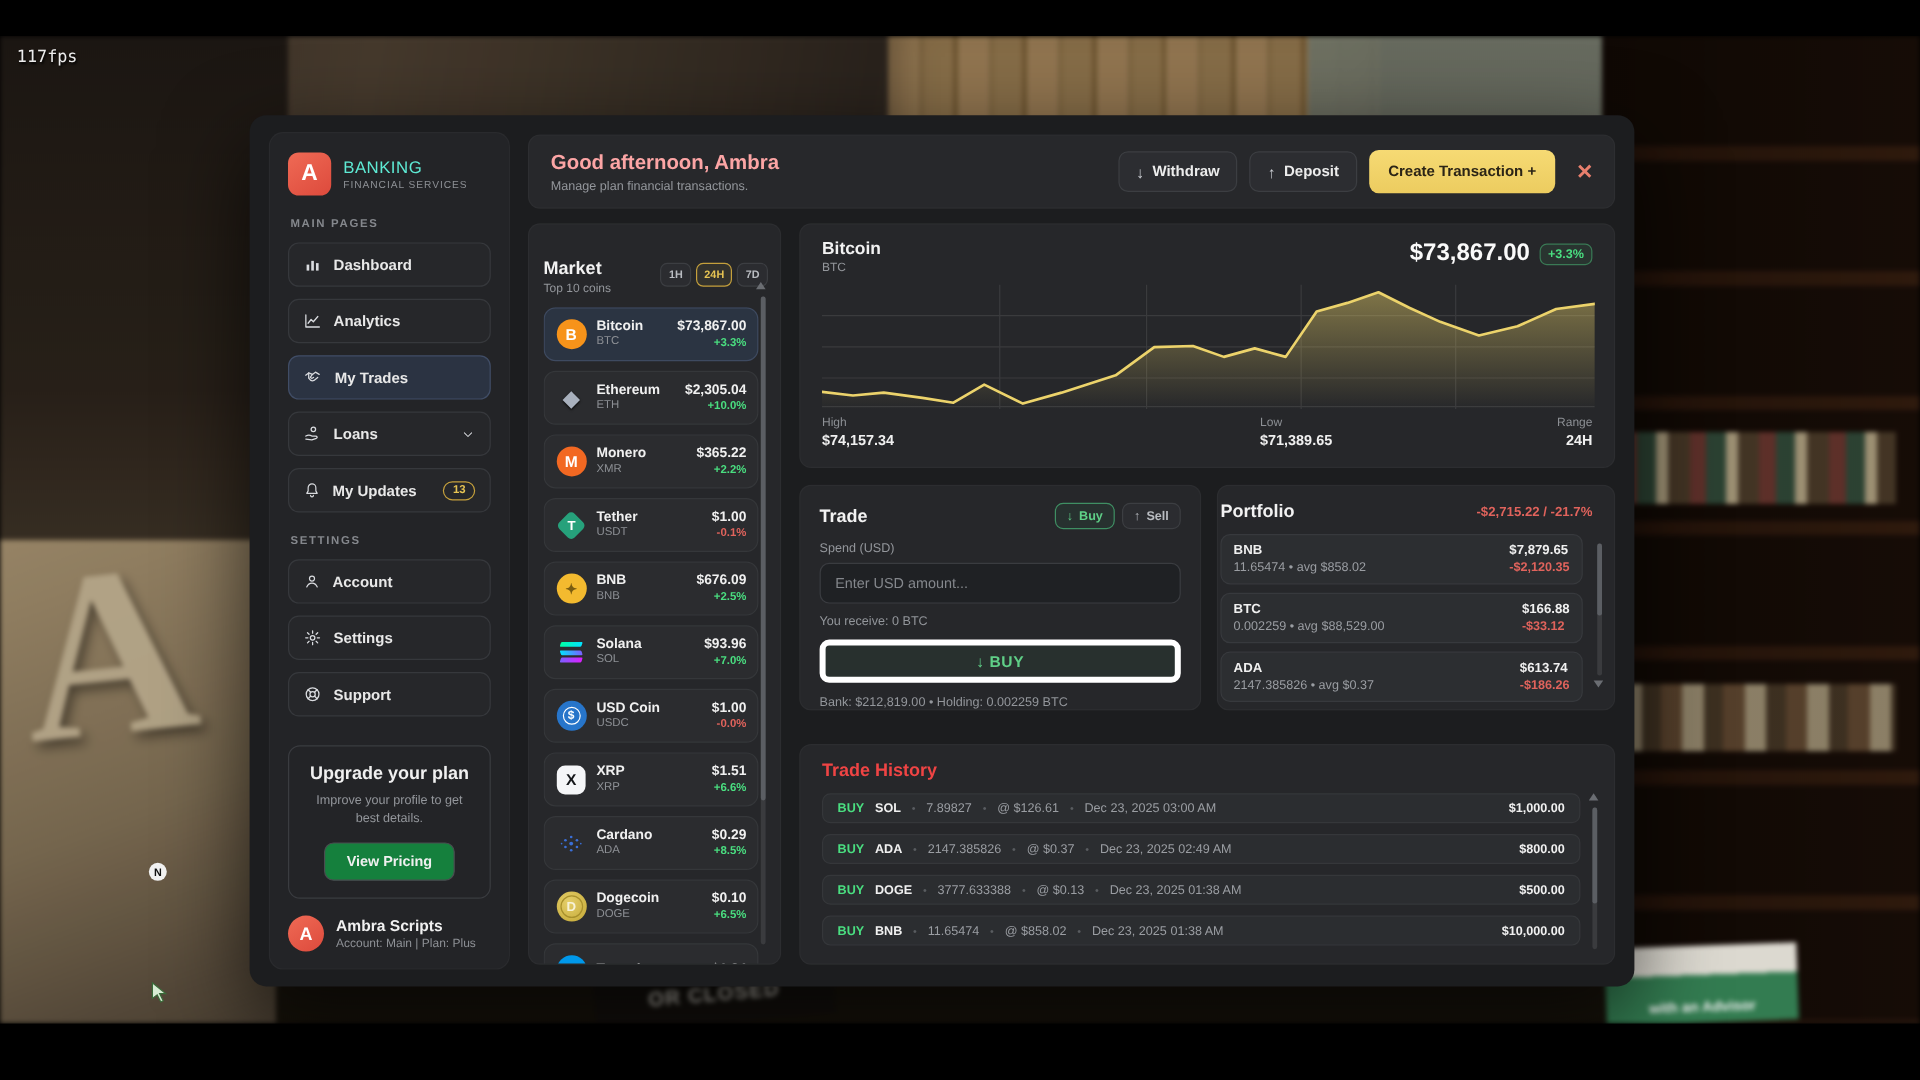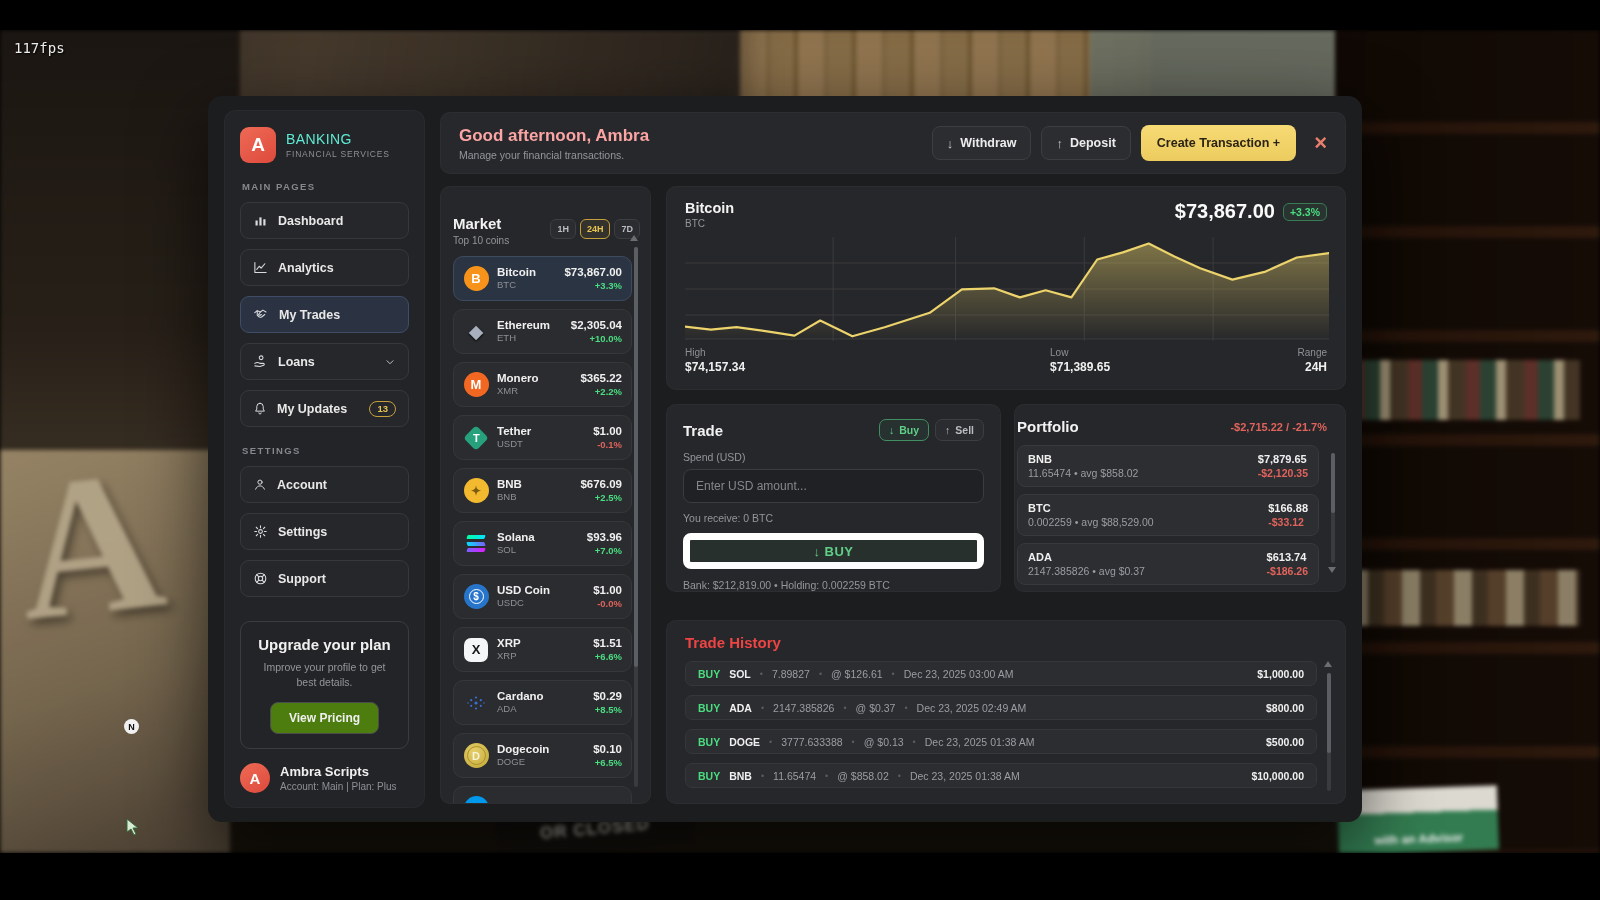--- a/index.html
+++ b/index.html
@@ -72,21 +72,21 @@
     display:flex; align-items:center; gap:10px; padding:0 12px; margin-bottom:10px; color:#e8e8e8; cursor:pointer; }
   .side-item.active { background:#2b3342; border-color:#404d66; }
   .side-item .lbl { font-size:12.5px; font-weight:bold; }
   .side-item svg { flex:0 0 auto; }
   .side-item .chev { margin-left:auto; color:#b9bcc1; display:flex; }
   .badge { margin-left:auto; border:1px solid #c5a03c; color:#e7c453; font-size:9.5px; font-weight:bold;
     border-radius:9px; padding:1.5px 7px; }
   .upgrade { border:1px solid #3a3c40; border-radius:10px; padding:14px 12px; text-align:center; margin-top:14px; }
   .upgrade-title { font-size:15px; font-weight:bold; color:#f0f0f0; }
   .upgrade-text { font-size:10.5px; color:#93969b; margin:7px 4px 12px; line-height:1.45; }
-  .upgrade-btn { display:inline-block; border:1px solid #4a4c50; background:#4d7c0f; color:#f0f0f0;
+  .upgrade-btn { display:inline-block; border:1px solid #4a4c50; background:#15803d; color:#f0f0f0;
     font-size:12px; font-weight:bold; border-radius:8px; padding:8px 18px; cursor:pointer; }
   .side-footer { margin-top:auto; display:flex; align-items:center; gap:10px; }
   .avatar { width:30px; height:30px; border-radius:50%; background:linear-gradient(145deg,#ef6a55,#dd4a3c);
     color:#fff; font-weight:bold; font-size:15px; display:flex; align-items:center; justify-content:center; }
   .foot-name { font-size:13px; font-weight:bold; color:#f0f0f0; }
   .foot-detail { font-size:10px; color:#8d9095; margin-top:2px; }
 
   
   .header { left:232px; top:16px; width:906px; height:62px; background:#27282b;
     display:flex; align-items:center; padding:0 18px; }
@@ -149,21 +149,21 @@
   .tr-title { font-size:15px; font-weight:bold; color:#f2f2f2; }
   .tr-toggle { margin-left:auto; display:flex; gap:6px; }
   .tgl { font-size:10.5px; font-weight:bold; border-radius:7px; padding:4px 9px; display:flex; gap:5px;
     align-items:center; cursor:pointer; border:1px solid #3c3e42; color:#b9bcc1; background:#2b2c30; }
   .tgl.buy-active { color:#5fcf87; border-color:#3f8f63; background:rgba(74,222,128,.06); }
   .tr-label { font-size:10.5px; color:#93969b; margin:10px 0 6px; }
   .tr-input { width:100%; height:34px; background:#1f2124; border:1px solid #3a3c40; border-radius:8px;
     color:#e8e8e8; font-size:12px; padding:0 12px; font-family:"Liberation Sans",sans-serif; }
   .tr-input::placeholder { color:#84878c; }
   .tr-receive { font-size:10.5px; color:#93969b; margin:9px 0; }
-  .btn-buy { width:100%; height:36px; border-radius:8px; border:7px solid #ffffff; background:rgba(74,222,128,.05);
+  .btn-buy { width:100%; height:36px; border-radius:8px; border:5px solid #ffffff; background:rgba(74,222,128,.05);
     color:#5fcf87; font-size:13px; font-weight:bold; cursor:pointer; letter-spacing:.5px; }
   .tr-foot { font-size:10.5px; color:#93969b; margin-top:10px; }
 
   
   .portfolio { left:806px; top:308px; width:332px; height:188px; padding:13px 18px 0 2px; overflow:hidden; }
   .pf-head { display:flex; align-items:center; }
   .pf-title { font-size:15px; font-weight:bold; color:#f2f2f2; }
   .pf-summary { margin-left:auto; font-size:11px; font-weight:bold; color:#e0635c; }
   .pf-list { margin-top:10px; position:relative; padding-right:8px; }
   .pf-item { background:#2c2e31; border:1px solid #37393d; border-radius:8px; height:42px; margin-bottom:7px;
@@ -323,21 +323,21 @@
         <div>
           <div class="foot-name">Ambra Scripts</div>
           <div class="foot-detail">Account: Main | Plan: Plus</div>
         </div>
       </div>
     </div>
 
     <div class="panel header">
       <div>
         <div class="greet-title">Good afternoon, Ambra</div>
-        <div class="greet-sub">Manage your financial transactions.</div>
+        <div class="greet-sub">Manage plan financial transactions.</div>
       </div>
       <div class="hdr-right">
         <div class="hdr-btn">
           <span class="arr">↓</span>
           <span>Withdraw</span>
         </div>
         <div class="hdr-btn">
           <span class="arr">↑</span>
           <span>Deposit</span>
         </div>

